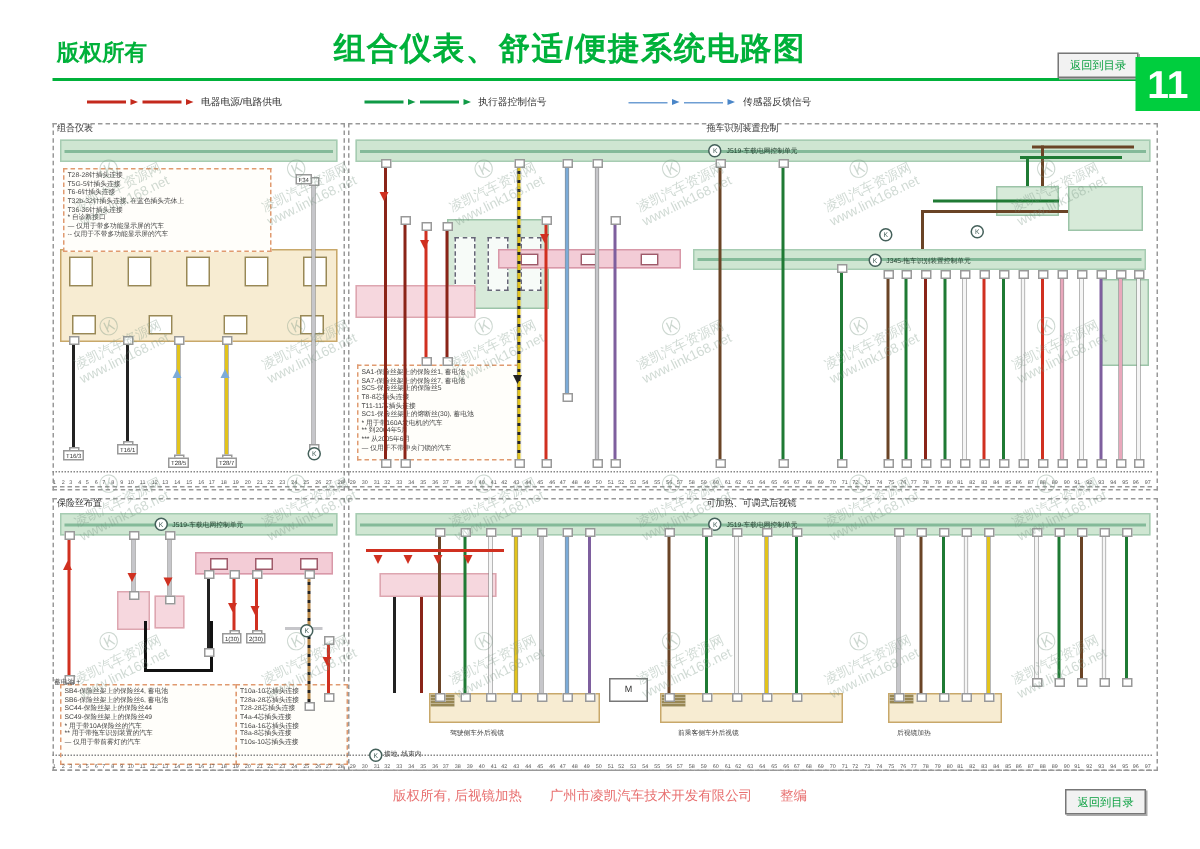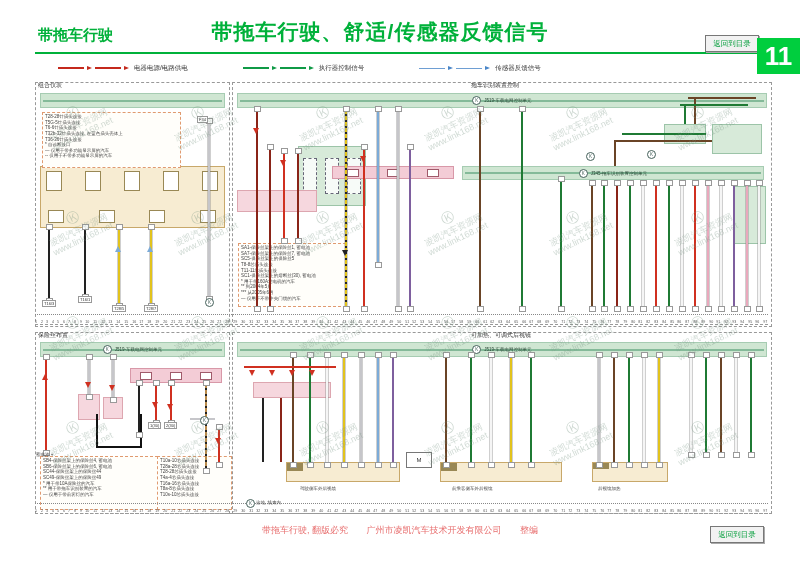--- a/index.html
+++ b/index.html
@@ -52,22 +52,22 @@
   .wm-tile .k{font-size:13px;color:rgba(120,150,132,.38);}
   #wm-center{position:absolute;left:395px;top:226px;color:rgba(122,126,124,.38);font-size:46px;font-weight:bold;letter-spacing:1px;z-index:5;pointer-events:none;}
   
   #footer{position:absolute;left:35px;right:35px;top:524px;text-align:center;font-size:9px;color:#e87070;z-index:6;}
   #footer span{margin:0 8px;}
 </style>
 </head>
 <body>
 
 <div id="page">
-  <span id="brand">带拖车行驶</span>
-  <div id="title">带拖车行驶、舒适/传感器反馈信号</div>
+  <span id="brand">版权所有</span>
+  <div id="title">组合仪表、舒适/便捷系统电路图</div>
   <div class="btn" style="left:705px;top:35px;width:52px;height:15px;">返回到目录</div>
   <div id="pagetab">11</div>
   <div id="greenline"></div>
 
   <div id="legend">
       <div class="leg-item">
         <div class="leg-line" style="background: rgb(196, 41, 28);"></div>
         <div class="leg-arr" style="border-left-color: rgb(196, 41, 28);"></div>
         <div class="leg-line" style="background: rgb(196, 41, 28);"></div>
         <div class="leg-arr" style="border-left-color: rgb(196, 41, 28);"></div>
@@ -764,18 +764,18 @@
         <div>www.link168.net</div>
       </div>
       <div class="wm-tile" style="left: 670px; top: 420px; position: absolute;">
         <div class="k">Ⓚ</div>
         <div>凌凯汽车资源网</div>
         <div>www.link168.net</div>
       </div>
     </div>
 
   <div id="footer">
-    <span>带拖车行驶, 翻版必究</span>
+    <span>版权所有, 后视镜加热</span>
     <span>广州市凌凯汽车技术开发有限公司</span>
     <span>整编</span>
   </div>
   <div class="btn" style="left:710px;top:526px;width:52px;height:15px;">返回到目录</div>
 </div>
 
 </body></html>

